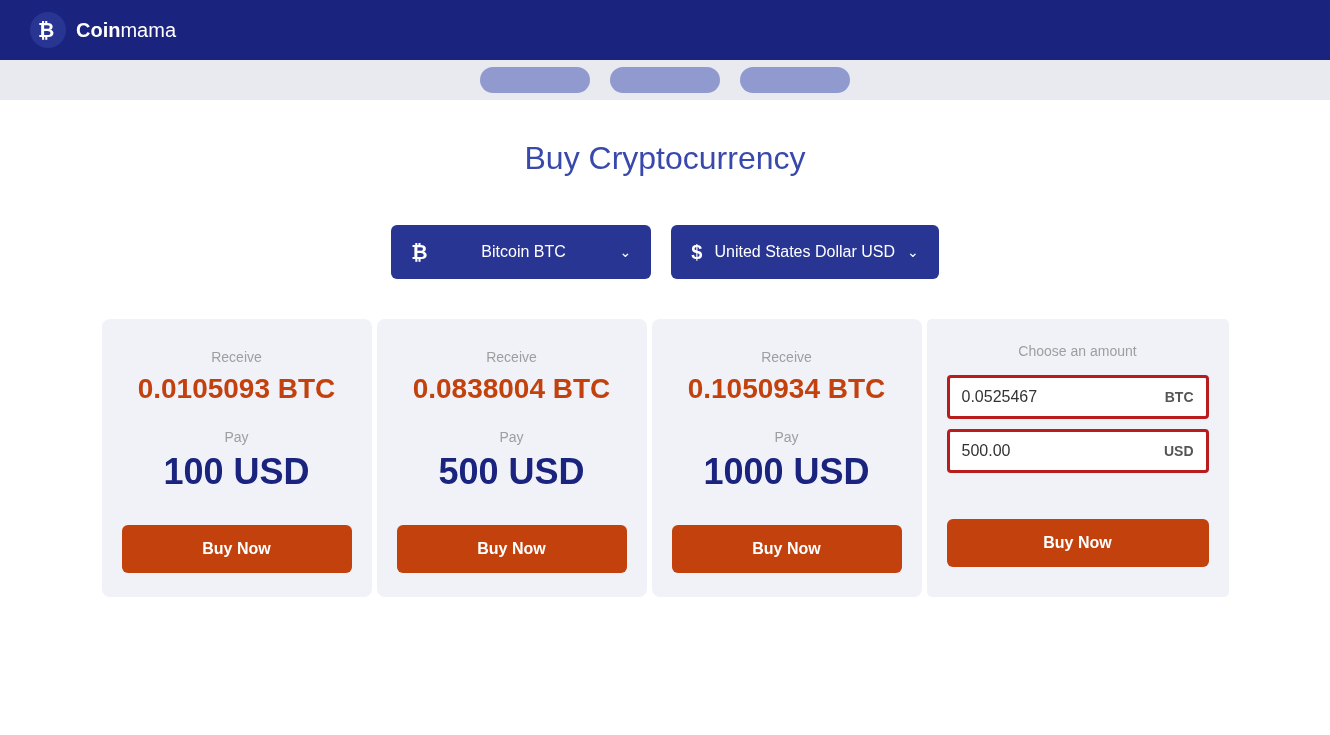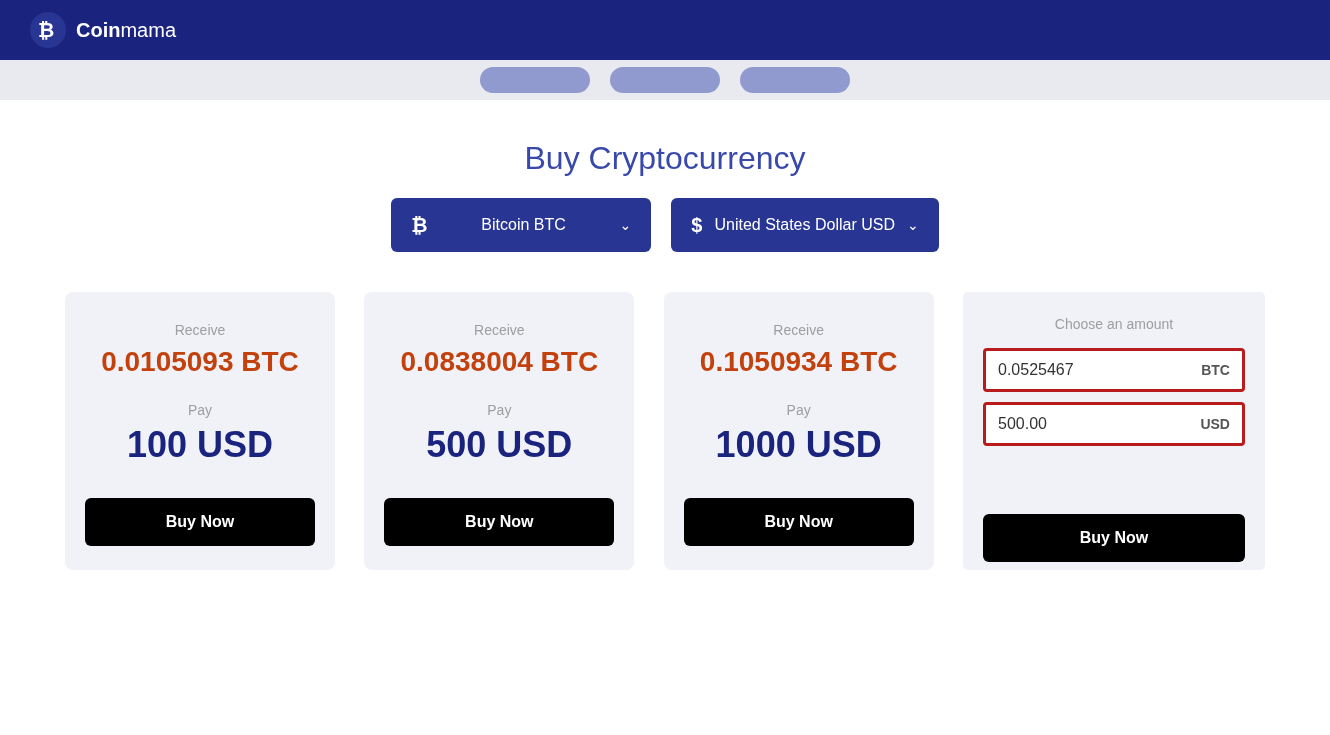--- a/index.html
+++ b/index.html
@@ -49,21 +49,21 @@
       padding: 40px 20px 40px;
       display: flex;
       flex-direction: column;
       align-items: center;
     }
 
     .page-title {
       font-size: 32px;
       color: #3949ab;
       font-weight: 400;
-      margin-bottom: 21px;
+      margin-bottom: 48px;
       text-align: center;
     }
 
     
     .dropdowns {
       display: flex;
       gap: 20px;
       margin-bottom: 40px;
     }
 
@@ -90,21 +90,21 @@
       flex: 1;
     }
     .dropdown .dd-arrow {
       font-size: 14px;
     }
 
     
     .cards {
       display: flex;
       gap: 5px;
-      justify-content: space-between;
+      justify-content: center;
       flex-wrap: wrap;
       width: 100%;
       max-width: 1200px;
     }
 
     .card {
       background: #f0f2f8;
       border-radius: 8px;
       padding: 30px 20px 24px;
       width: 270px;
@@ -134,37 +134,37 @@
     }
 
     .card-pay-amount {
       font-size: 36px;
       color: #1a237e;
       font-weight: 700;
       margin-bottom: 16px;
     }
 
     .buy-btn {
-      background: #000000;
+      background: #c2410c;
       color: white;
       border: none;
       border-radius: 6px;
       width: 100%;
       height: 48px;
       font-size: 16px;
       font-weight: 600;
       cursor: pointer;
       margin-top: 10px;
     }
 
     
     .card-custom {
       background: #f0f2f8;
       border-radius: 5px;
-      padding: 24px 20px 8px;
+      padding: 24px 20px 30px;
       width: 302px;
       display: flex;
       flex-direction: column;
       align-items: center;
       gap: 10px;
     }
 
     .custom-label {
       font-size: 14px;
       color: #9e9e9e;

